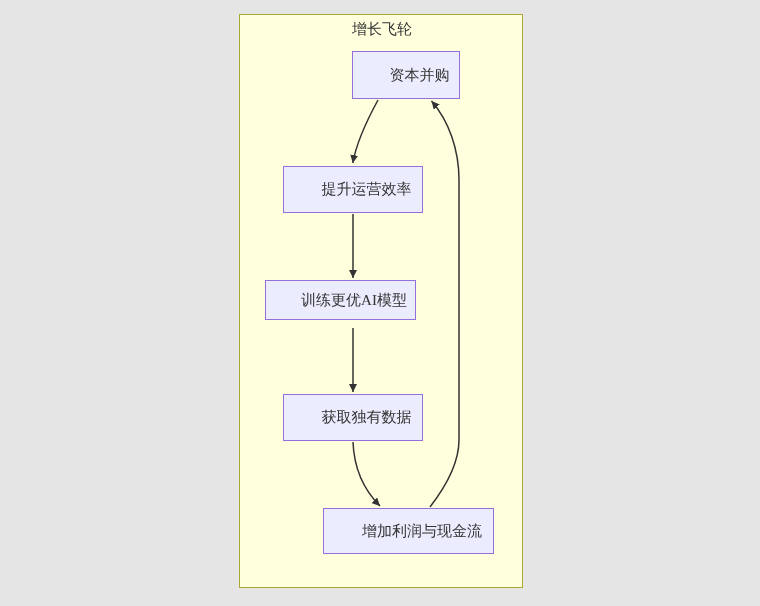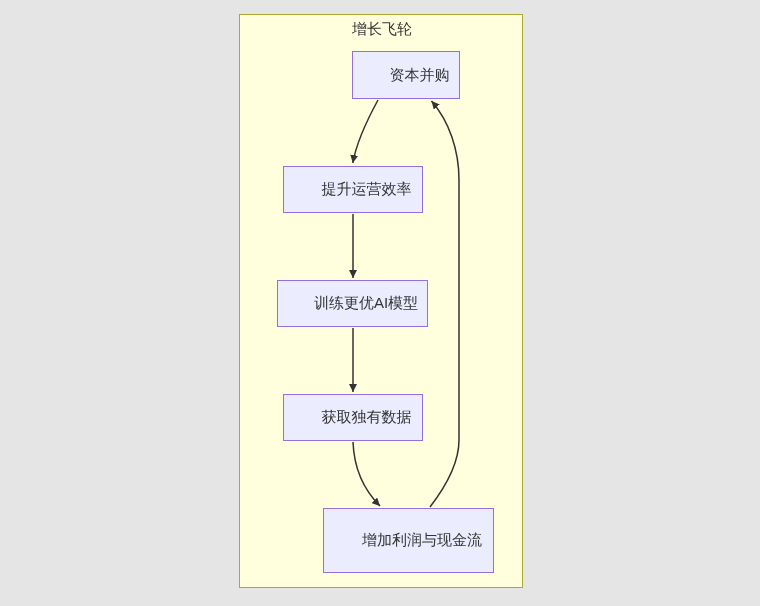--- a/index.html
+++ b/index.html
@@ -59,23 +59,23 @@
     display: flex;
     align-items: center;
     justify-content: center;
     font-size: 15px;
     color: var(--text-color, #333333);
     white-space: nowrap;
     padding-left: 27px;
   }
   .node-a { left: 352px; top: 51px;  width: 108px; height: 48px; }
   .node-b { left: 283px; top: 166px; width: 140px; height: 47px; }
-  .node-c { left: 277px; top: 280px; width: 151px; height: 47px; }
+  .node-c { left: 265px; top: 280px; width: 151px; height: 40px; font-family: Liberation Serif, serif; }
   .node-d { left: 283px; top: 394px; width: 140px; height: 47px; }
-  .node-e { left: 323px; top: 508px; width: 171px; height: 65px; }
+  .node-e { left: 323px; top: 508px; width: 171px; height: 46px; }
 </style>
 </head>
 <body>
 
 <div class="canvas">
 
   <div class="subgraph"></div>
 
   <div class="subgraph-title">增长飞轮</div>
 

